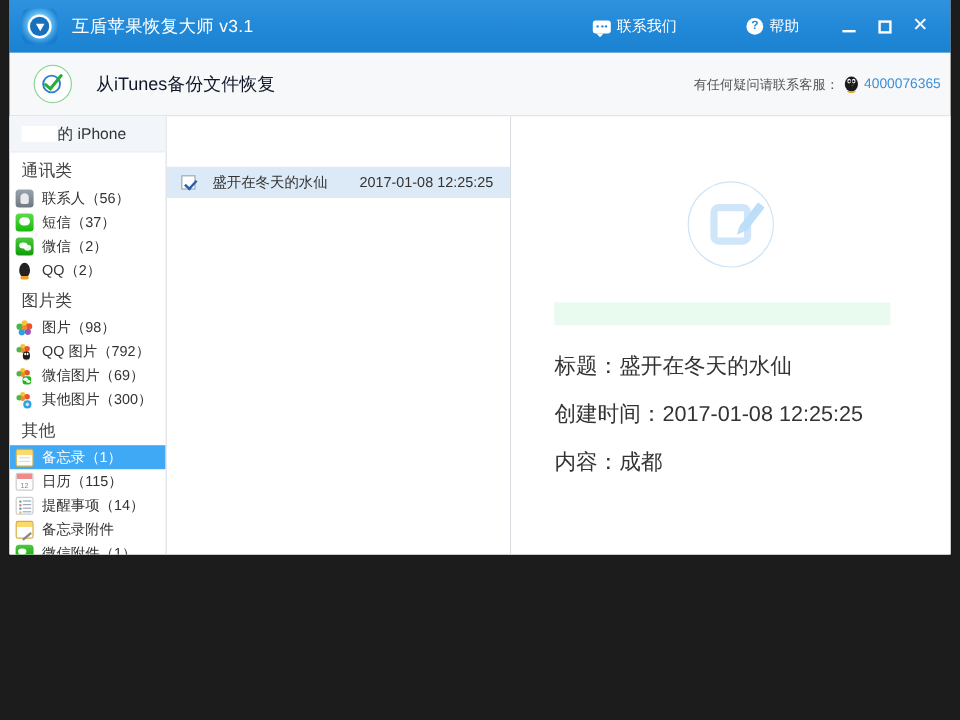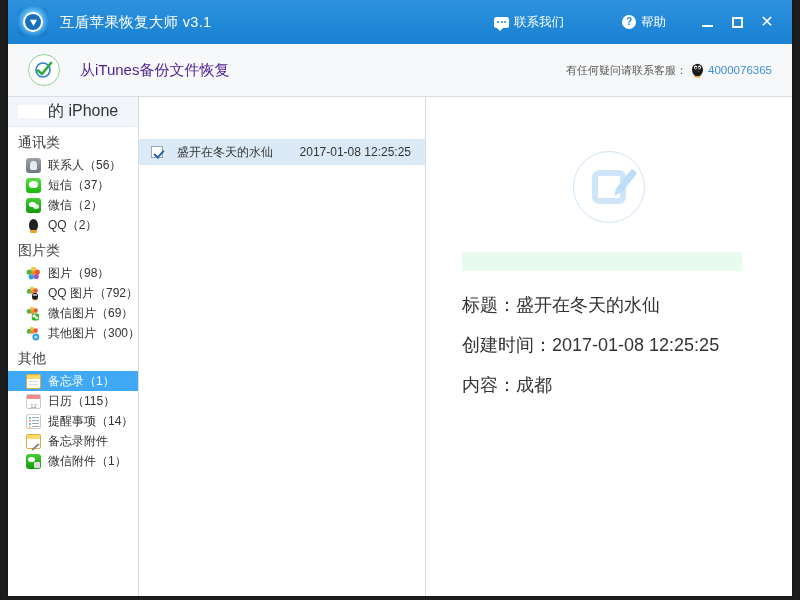--- a/index.html
+++ b/index.html
@@ -4,21 +4,21 @@
 <style>
   * { box-sizing: border-box; margin: 0; padding: 0; }
   html, body {
     width: 800px; height: 600px;
     background: #1c1c1c;
     font-family: "Liberation Sans", "DejaVu Sans", sans-serif;
     overflow: hidden;
   }
   #app {
     position: absolute;
-    left: 8px; top: 0; width: 784px; height: 596px;
+    left: 8px; top: 0; width: 784px; height: 462px;
     background: #ffffff;
     display: flex; flex-direction: column;
     box-shadow: 0 0 0 1px rgba(0,0,0,.15);
   }
 
   
   .titlebar {
     height: 44px;
     background: linear-gradient(to bottom, #2f92de 0%, #2289d8 50%, #1b82d2 100%);
     display: flex; align-items: center;
@@ -74,48 +74,48 @@
   
   .subheader {
     height: 53px; background: #f7f8f9; border-bottom: 1px solid #dcdfe2;
     display: flex; align-items: center; position: relative; flex: 0 0 53px;
   }
   .ok-badge {
     width: 32px; height: 32px; margin-left: 20px; border-radius: 50%;
     background: #ffffff; border: 1px solid #8fd49a;
     display: flex; align-items: center; justify-content: center; flex: 0 0 32px;
   }
-  .page-title { margin-left: 20px; font-size: 15px; color: #4c1d95; white-space: nowrap; }
+  .page-title { margin-left: 20px; font-size: 15px; color: #0f172a; white-space: nowrap; }
   .support {
-    margin-left: auto; margin-right: 20px; display: flex; align-items: center; gap: 4px;
+    margin-left: auto; margin-right: 8px; display: flex; align-items: center; gap: 4px;
     font-size: 11px; color: #555555; white-space: nowrap;
   }
   .qq-peng {
     width: 13px; height: 15px; position: relative; display: inline-block;
   }
   .support .phone { color: #3d8fd4; font-size: 11.5px; cursor: pointer; }
 
   
   .body { flex: 1; display: flex; min-height: 0; background:#fff; }
 
   
   .sidebar {
     width: 131px; flex: 0 0 131px; border-right: 1px solid #d9dde1;
     background: #ffffff; overflow: hidden; position: relative;
   }
   .device {
     height: 30px; background: #f2f6fa; display: flex; align-items: center;
-    padding-left: 10px; font-size: 16px; color: #333; gap: 0px;
+    padding-left: 10px; font-size: 13px; color: #333; gap: 0px;
     border-bottom: 1px solid #e9eef3;
   }
   .redact { width: 30px; height: 13px; background: #ffffff; display:inline-block; }
   .group-label { font-size: 14px; color: #444; padding: 7px 0 3px 10px; }
   .nav-item {
     display: flex; align-items: center; gap: 7px; height: 20px;
-    padding-left: 18px; font-size: 12px; color: #333; cursor: pointer;
+    padding-left: 5px; font-size: 12px; color: #333; cursor: pointer;
   }
   .nav-item.active { background: #3fa9f5; color: #ffffff; }
   .nav-ic { width: 15px; height: 15px; flex: 0 0 15px; border-radius: 3px; position: relative; }
   .nav-label { white-space: nowrap; overflow: hidden; }
 
   
   .ic-contacts { background: linear-gradient(#9aa3ad,#6f7882); }
   .ic-contacts::after{content:"";position:absolute;left:4px;top:3px;width:7px;height:9px;background:#e8eaec;border-radius:4px 4px 2px 2px;}
   .ic-sms { background: linear-gradient(#5ddb4a,#17b80a); }
   .ic-sms::after{content:"";position:absolute;left:3px;top:3.5px;width:9px;height:7px;background:#fff;border-radius:50%/60%;}

